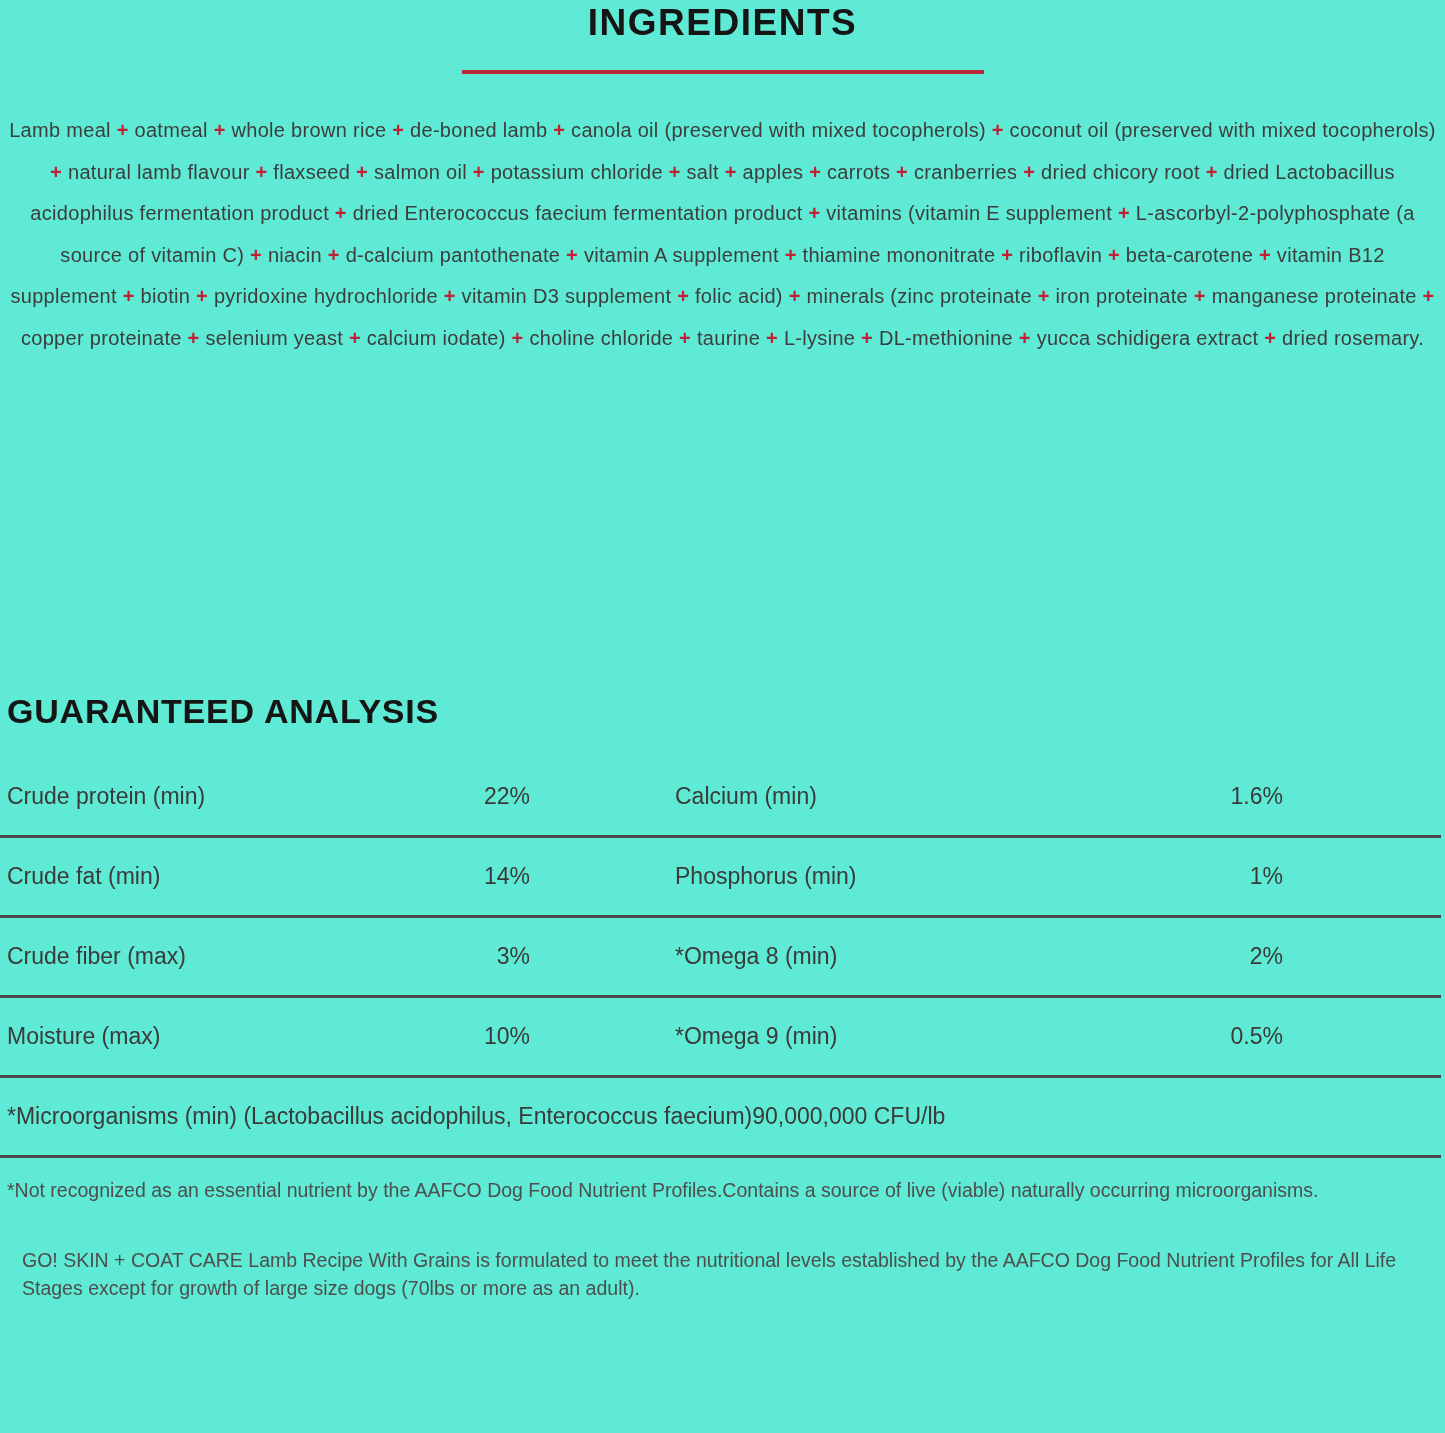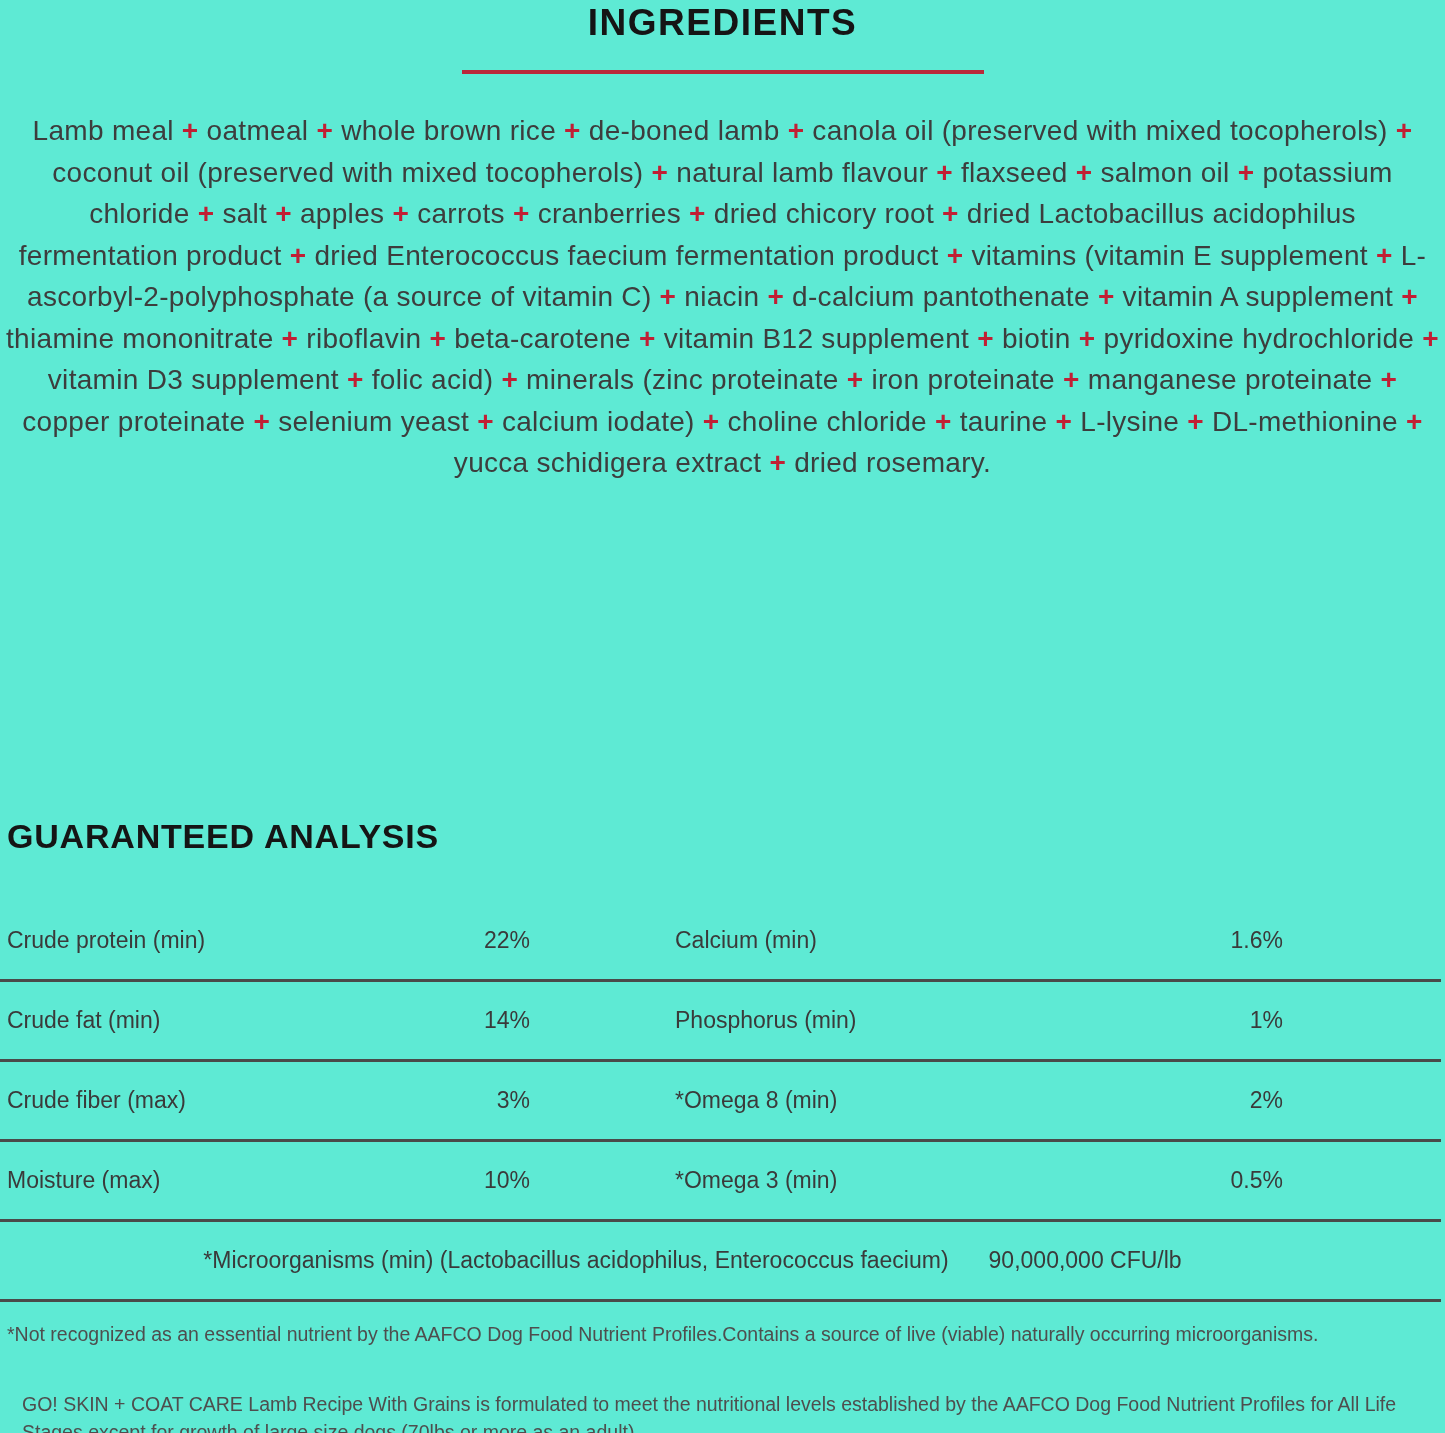--- a/index.html
+++ b/index.html
@@ -40,42 +40,42 @@
     height: 4px;
     margin: 27px auto 0 auto;
     background: #b9293a;
   }
 
   
   .ingredients {
     margin: 36px 0 0 0;
     padding: 0 6px;
     text-align: center;
-    font-size: 28px;
+    font-size: 20px;
     line-height: 41.5px;
     letter-spacing: 0.3px;
     color: #3d3d3d;
   }
   .plus {
     color: #c11f34;
     font-weight: 700;
   }
 
   
   .ga-title {
     margin: 332px 0 0 0;
     padding-left: 7px;
     font-size: 34px;
     line-height: 40px;
     font-weight: 800;
     letter-spacing: 0.8px;
     color: #151515;
   }
   .ga-table {
-    margin-top: 70px;
+    margin-top: 51px;
     width: 1441px;
     font-size: 23px;
     color: #3a3a3a;
   }
   .ga-row {
     display: flex;
     padding: 24px 0 25px 0;
     border-bottom: 3px solid #4a4a4a;
     line-height: 28px;
   }
@@ -94,22 +94,21 @@
     width: 608px;
     margin-left: 145px;
     display: flex;
     justify-content: space-between;
   }
   .ga-wide {
     box-sizing: border-box;
     width: 1378px;
     padding-left: 7px;
     display: flex;
-    justify-content: center;
-    gap: 40px;
+    justify-content: flex-start;
   }
 
   
   .footnote {
     margin: 20px 0 0 0;
     padding-left: 7px;
     font-size: 19.5px;
     line-height: 24px;
     color: #4e4e4e;
   }
@@ -166,21 +165,21 @@
           <span>*Omega 8 (min)</span>
           <span>2%</span>
         </div>
       </div>
       <div class="ga-row">
         <div class="ga-pair-left">
           <span>Moisture (max)</span>
           <span>10%</span>
         </div>
         <div class="ga-pair-right">
-          <span>*Omega 3 (min)</span>
+          <span>*Omega 9 (min)</span>
           <span>0.5%</span>
         </div>
       </div>
       <div class="ga-row">
         <div class="ga-wide">
           <span>*Microorganisms (min) (Lactobacillus acidophilus, Enterococcus faecium)</span>
           <span>90,000,000 CFU/lb</span>
         </div>
       </div>
     </div>

